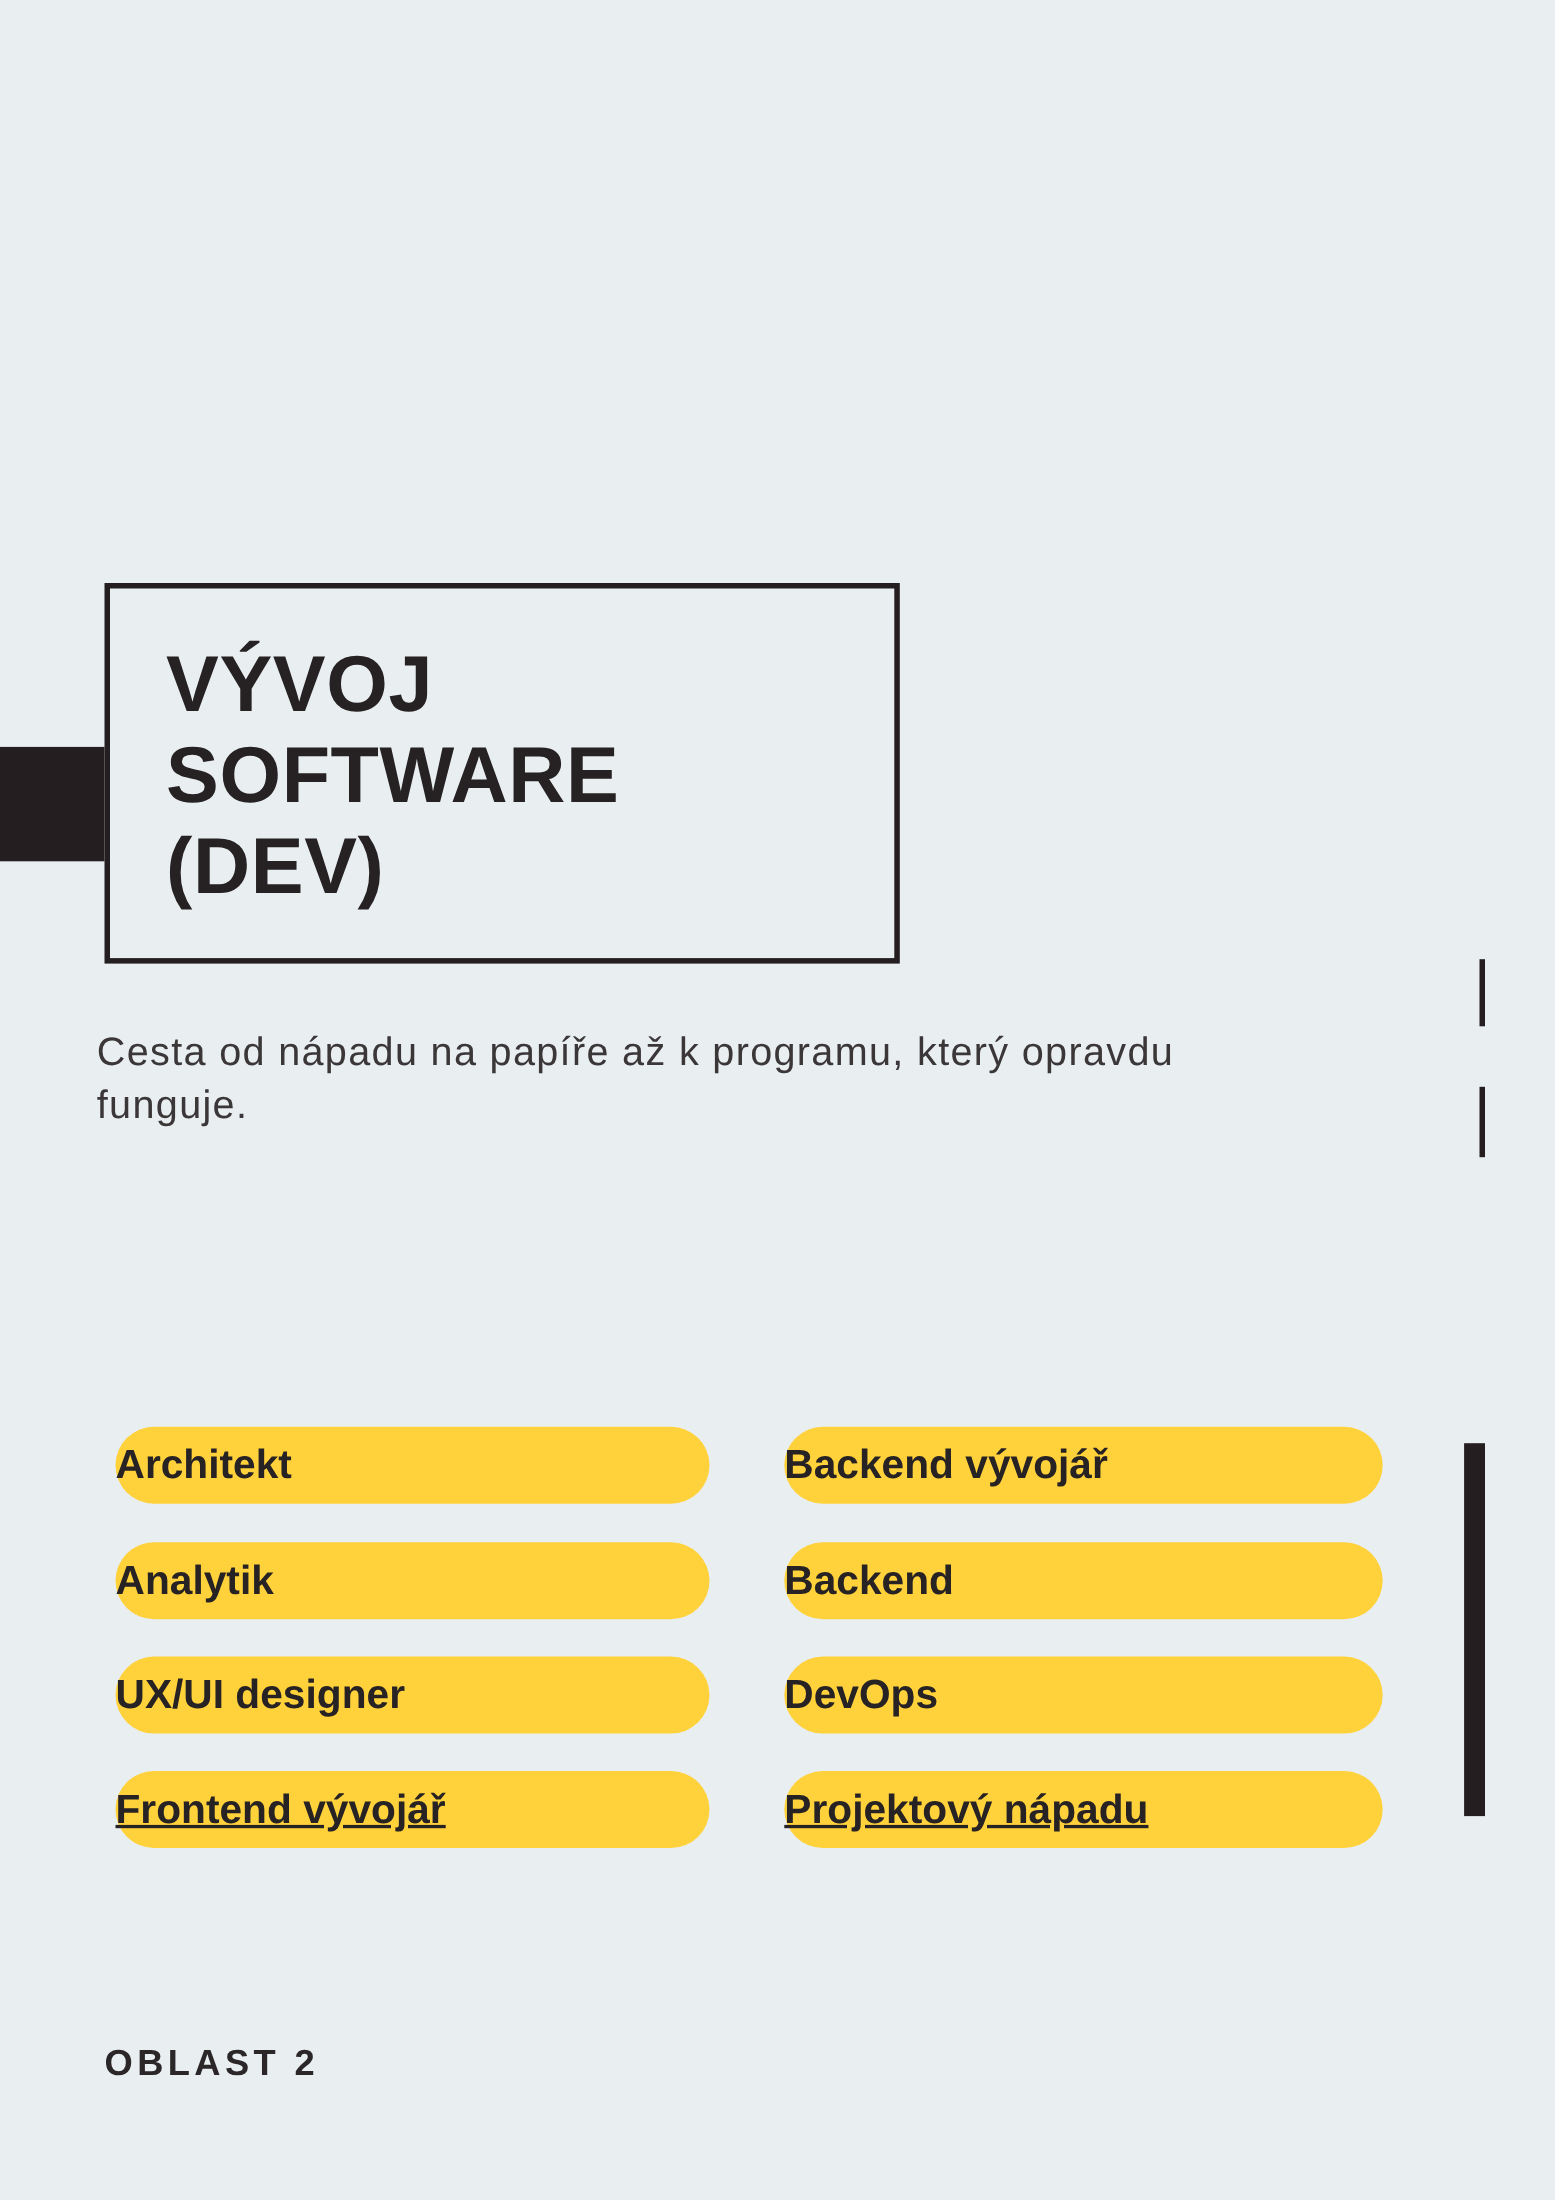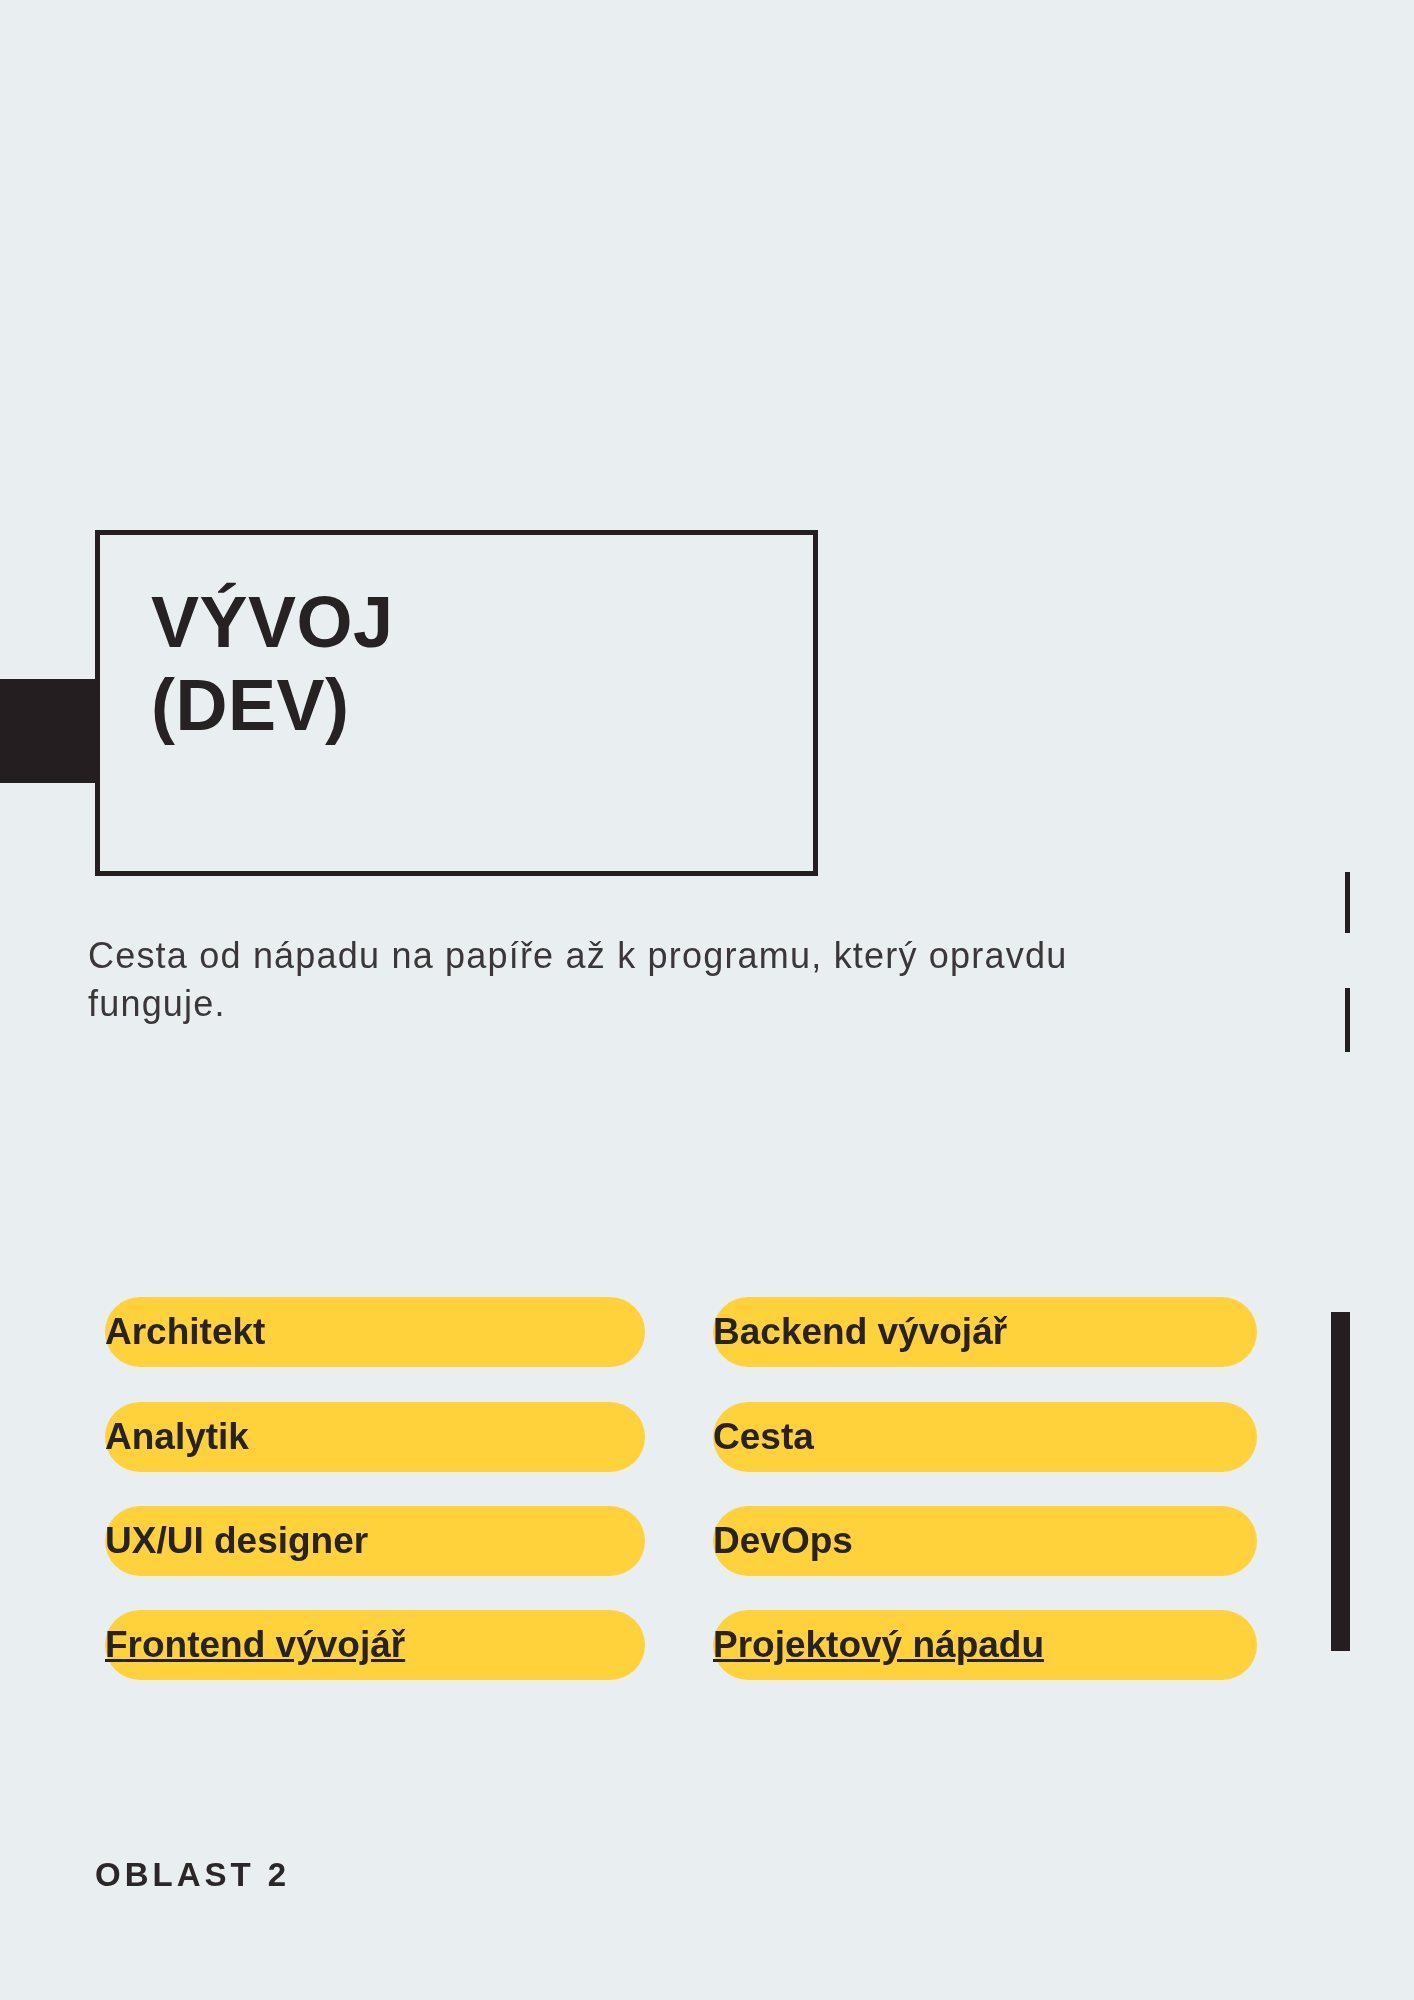--- a/index.html
+++ b/index.html
@@ -104,38 +104,39 @@
 </style>
 </head>
 <body>
 
 <div class="page">
 
   <div class="accent-tab"></div>
 
   <div class="title-box">
     <div class="title-line">VÝVOJ</div>
+    <div class="title-line">SOFTWARE</div>
     <div class="title-line">(DEV)</div>
   </div>
 
   <div class="subtitle">
     <div class="subtitle-line">Cesta od nápadu na papíře až k programu, který opravdu</div>
     <div class="subtitle-line">funguje.</div>
   </div>
 
   <div class="tick-mark t1"></div>
   <div class="tick-mark t2"></div>
 
   <div class="pill col-left row-0">Architekt</div>
   <div class="pill col-left row-1">Analytik</div>
   <div class="pill col-left row-2">UX/UI designer</div>
   <div class="pill col-left row-3">Frontend vývojář</div>
 
   <div class="pill col-right row-0">Backend vývojář</div>
-  <div class="pill col-right row-1">Cesta</div>
+  <div class="pill col-right row-1">Backend</div>
   <div class="pill col-right row-2">DevOps</div>
   <div class="pill col-right row-3">Projektový nápadu</div>
 
   <div class="side-bar"></div>
 
   <div class="footer-label">OBLAST 2</div>
 
 </div>
 
 </body></html>

